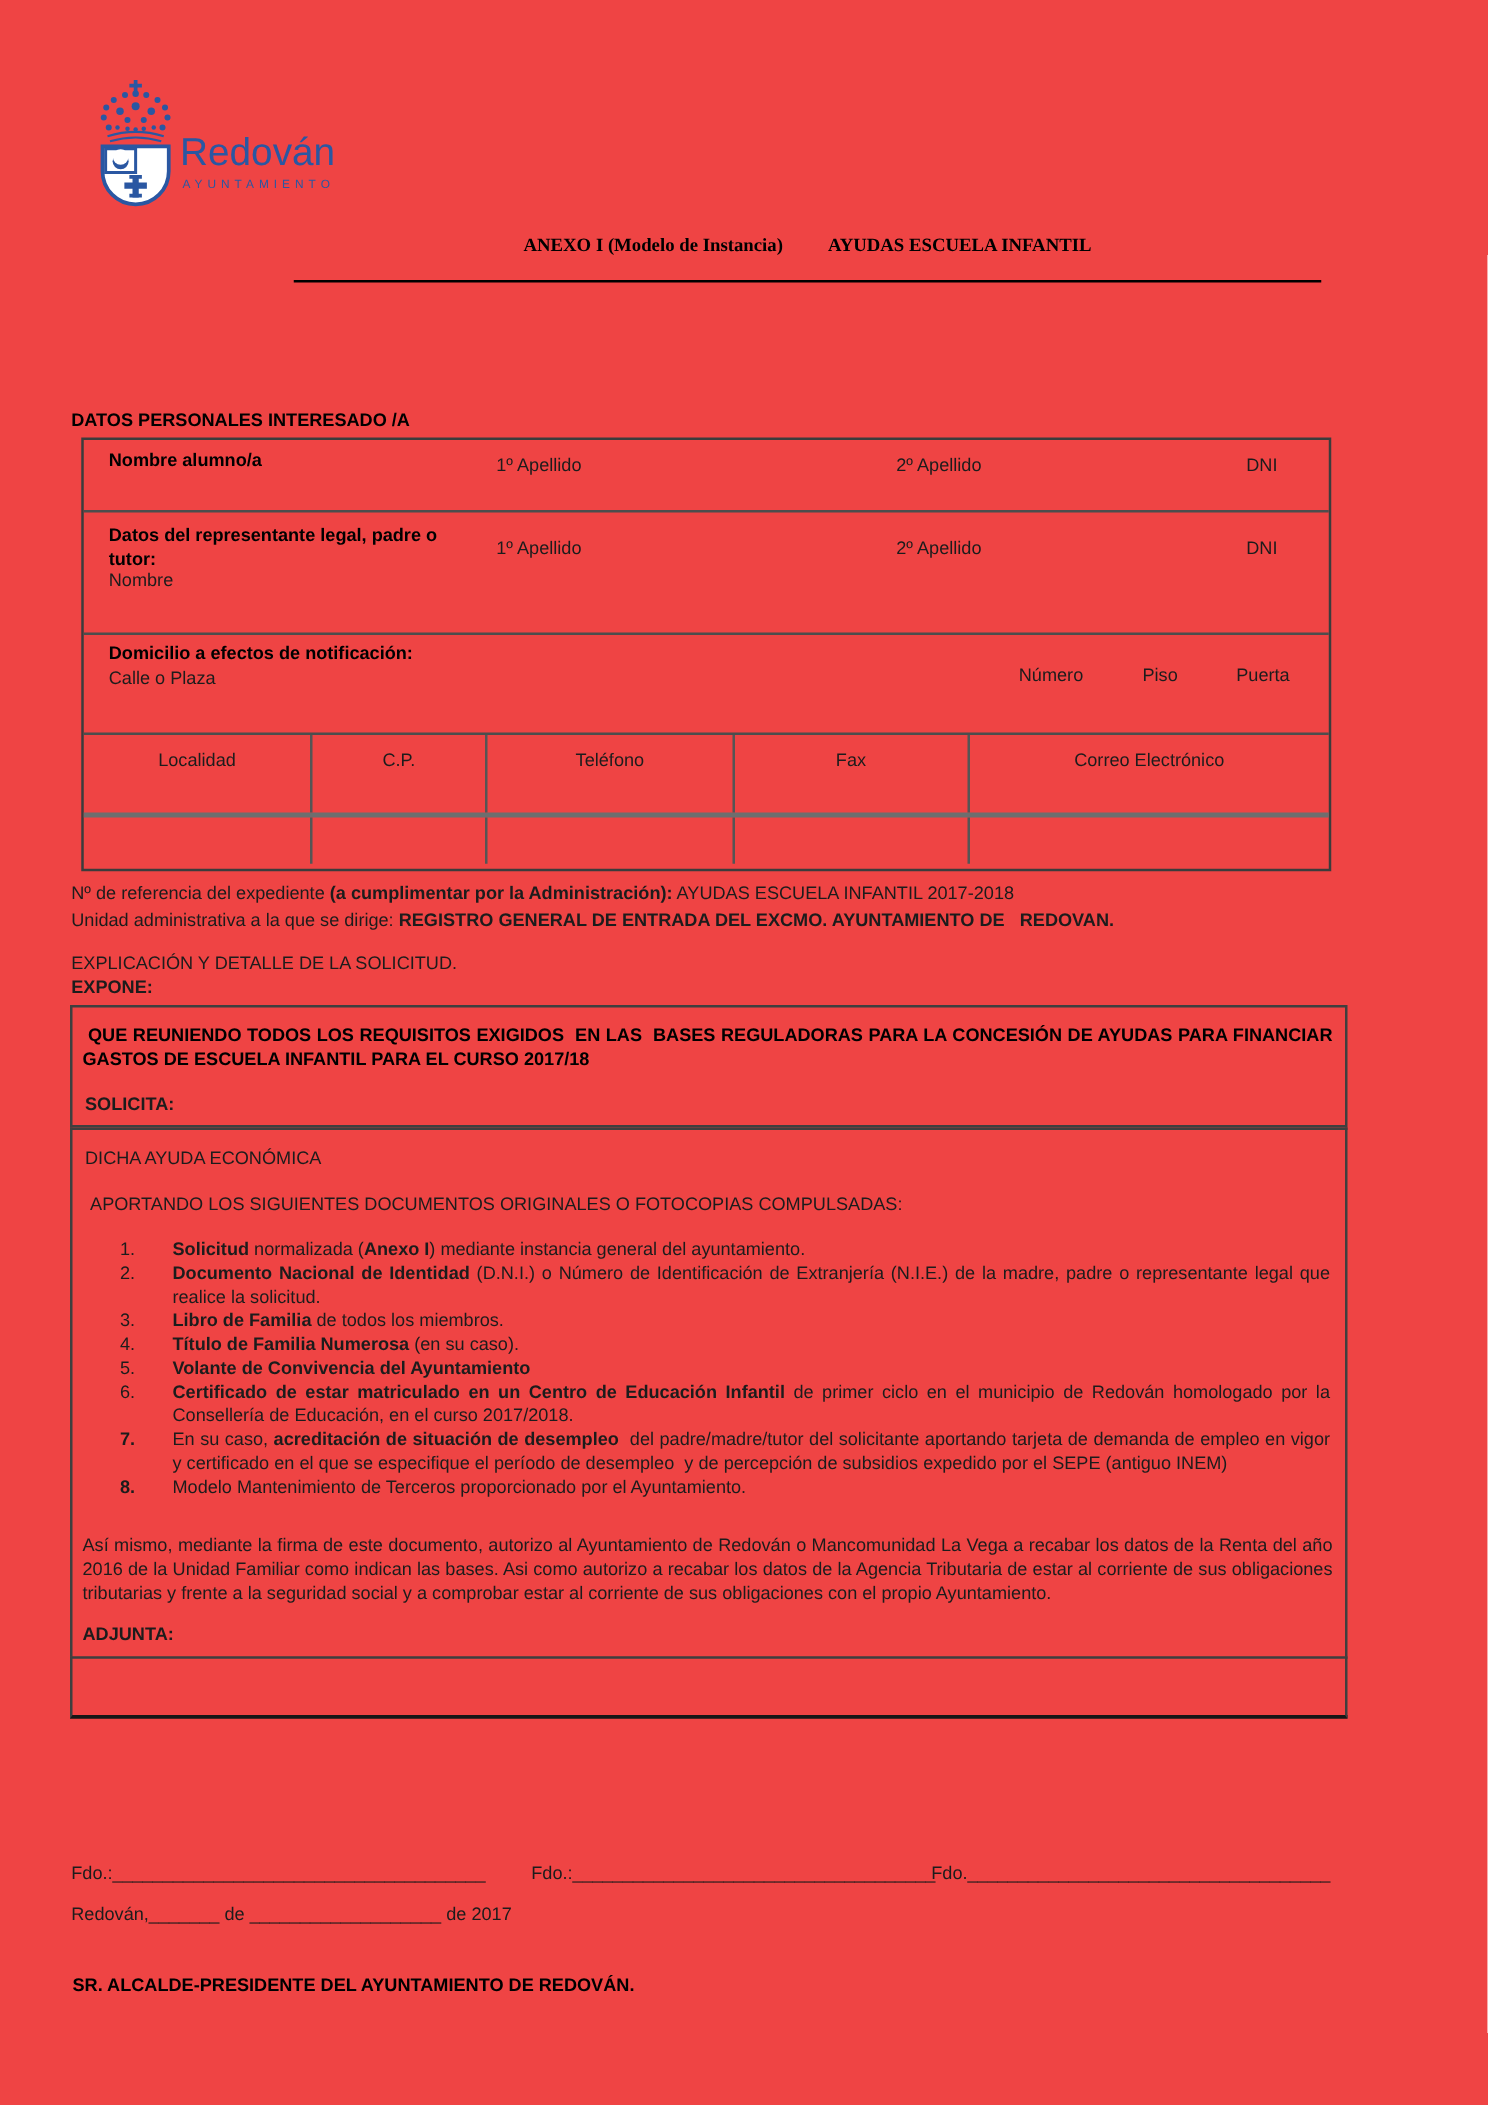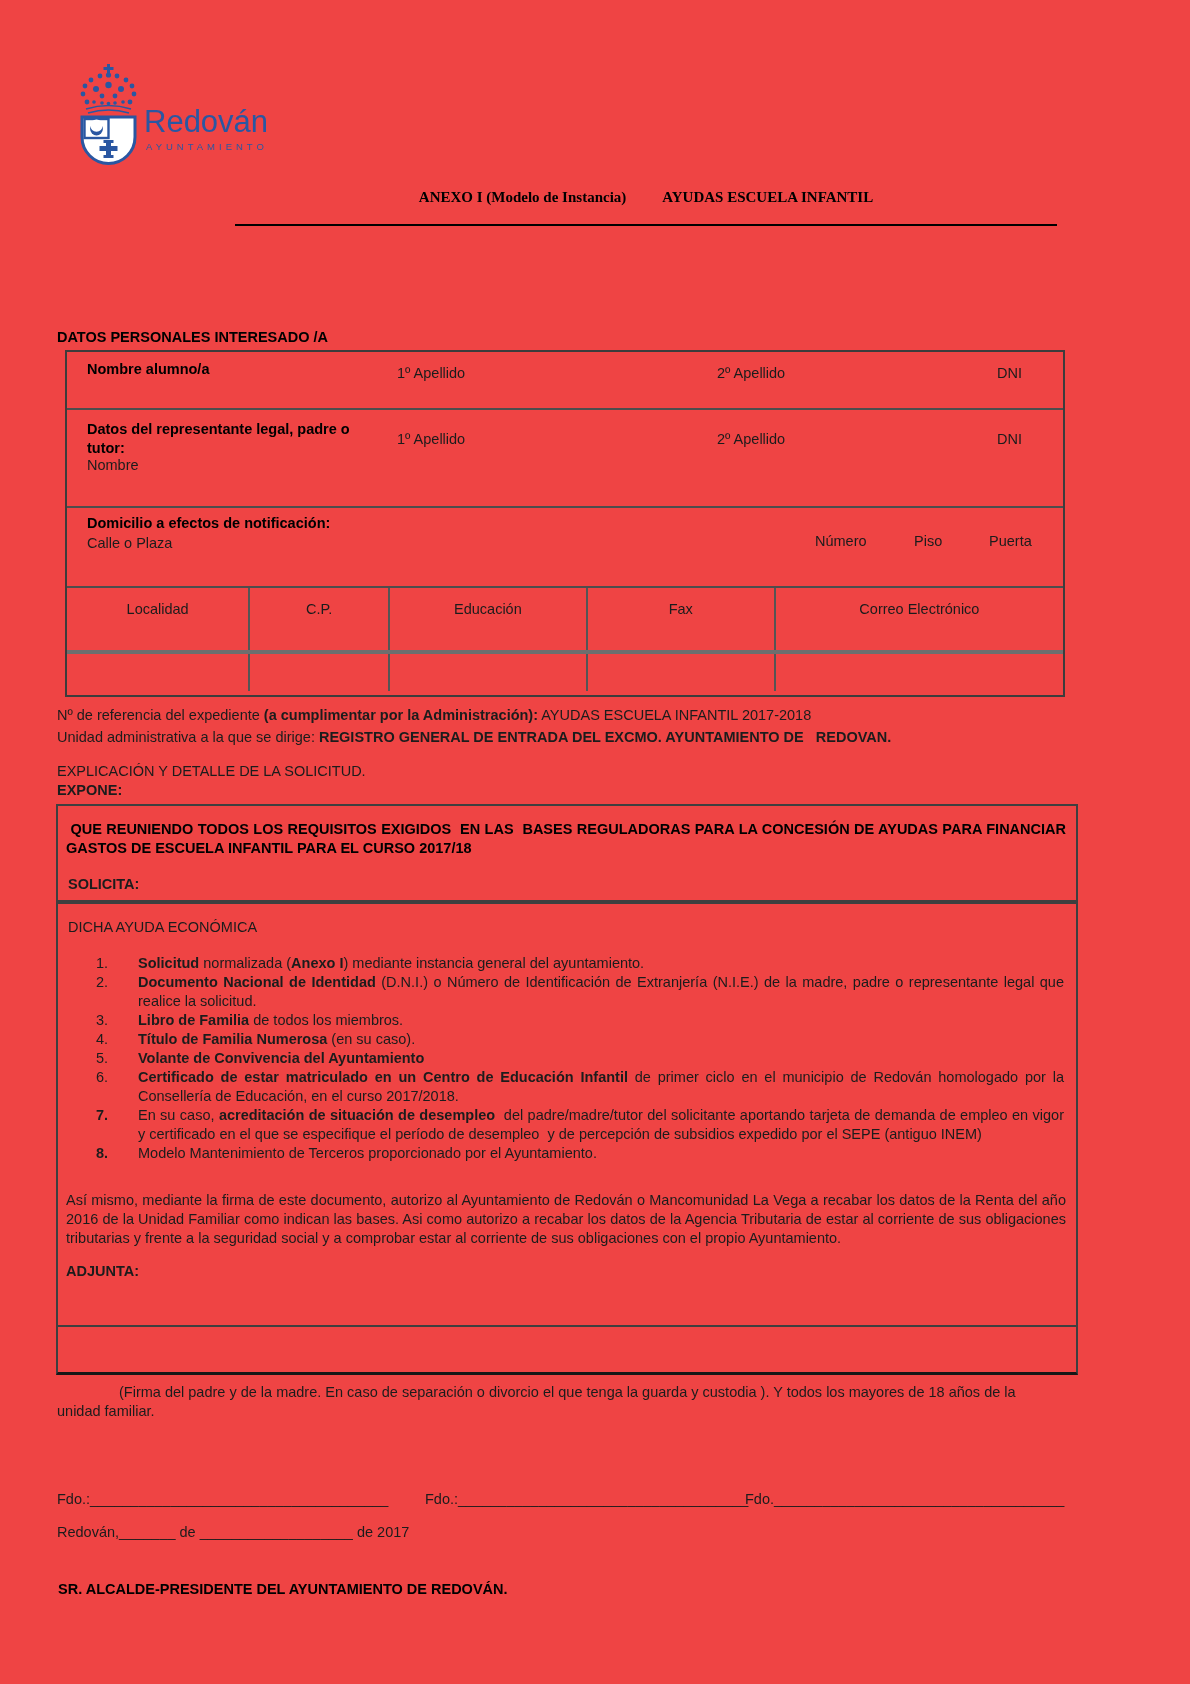--- a/index.html
+++ b/index.html
@@ -142,21 +142,21 @@
     <div class="prow r3">
       <span class="cell-label" style="top:6px;width:420px;">Domicilio a efectos de notificación:</span>
       <span class="cell-sub" style="top:26px;">Calle o Plaza</span>
       <span class="colspan n1" style="top:24px;">Número</span>
       <span class="colspan n2" style="top:24px;">Piso</span>
       <span class="colspan n3" style="top:24px;">Puerta</span>
     </div>
     <div class="prow r4">
       <div class="hcell w0">Localidad</div>
       <div class="hcell w1">C.P.</div>
-      <div class="hcell w2">Educación</div>
+      <div class="hcell w2">Teléfono</div>
       <div class="hcell w3">Fax</div>
       <div class="hcell w4">Correo Electrónico</div>
     </div>
     <div class="prow r5">
       <div class="hcell w0"></div>
       <div class="hcell w1"></div>
       <div class="hcell w2"></div>
       <div class="hcell w3"></div>
       <div class="hcell w4"></div>
     </div>
@@ -172,20 +172,21 @@
   <div class="explicacion">EXPLICACIÓN Y DETALLE DE LA SOLICITUD.</div>
   <div class="expone-label">EXPONE:</div>
 
   <div class="boxA">
     <div class="expone-text pre"> QUE REUNIENDO TODOS LOS REQUISITOS EXIGIDOS  EN LAS  BASES REGULADORAS PARA LA CONCESIÓN DE AYUDAS PARA FINANCIAR GASTOS DE ESCUELA INFANTIL PARA EL CURSO 2017/18</div>
     <div class="solicita-label">SOLICITA:</div>
   </div>
 
   <div class="boxB">
     <div class="dicha">DICHA AYUDA ECONÓMICA</div>
+    <div class="aportando pre"> APORTANDO LOS SIGUIENTES DOCUMENTOS ORIGINALES O FOTOCOPIAS COMPULSADAS:</div>
     <div class="docs">
         <div class="doc-item">
           <span class="doc-num">1.</span>
           <span class="doc-text pre"><span class="b">Solicitud</span><span> normalizada (</span><span class="b">Anexo I</span><span>) mediante instancia general del ayuntamiento.</span></span>
         </div>
         <div class="doc-item">
           <span class="doc-num">2.</span>
           <span class="doc-text pre"><span class="b">Documento Nacional de Identidad</span><span> (D.N.I.) o Número de Identificación de Extranjería (N.I.E.) de la madre, padre o representante legal que realice la solicitud.</span></span>
         </div>
         <div class="doc-item">
@@ -212,21 +213,20 @@
           <span class="doc-num b">8.</span>
           <span class="doc-text pre"><span>Modelo Mantenimiento de Terceros proporcionado por el Ayuntamiento.</span></span>
         </div>
       </div>
     <div class="asimismo">Así mismo, mediante la firma de este documento, autorizo al Ayuntamiento de Redován o Mancomunidad La Vega a recabar los datos de la Renta del año 2016 de la Unidad Familiar como indican las bases. Asi como autorizo a recabar los datos de la Agencia Tributaria  de estar al corriente de sus obligaciones tributarias y frente a la seguridad social y a comprobar estar al corriente de sus obligaciones con el propio Ayuntamiento.</div>
     <div class="adjunta-label">ADJUNTA:</div>
   </div>
 
   <div class="boxC"></div>
 
-  <div class="firma-note">(Firma del padre y de la madre. En caso de separación o divorcio el que tenga la guarda y custodia ). Y todos los mayores de 18 años de la unidad familiar.</div>
 
   <span class="sig sig0">Fdo.:_____________________________________</span>
   <span class="sig sig1">Fdo.:____________________________________</span>
   <span class="sig sig2">Fdo.____________________________________</span>
 
   <div class="date-line">Redován,_______ de ___________________ de 2017</div>
 
   <div class="footer-line">SR. ALCALDE-PRESIDENTE DEL AYUNTAMIENTO DE REDOVÁN.</div>
 
 </div>

